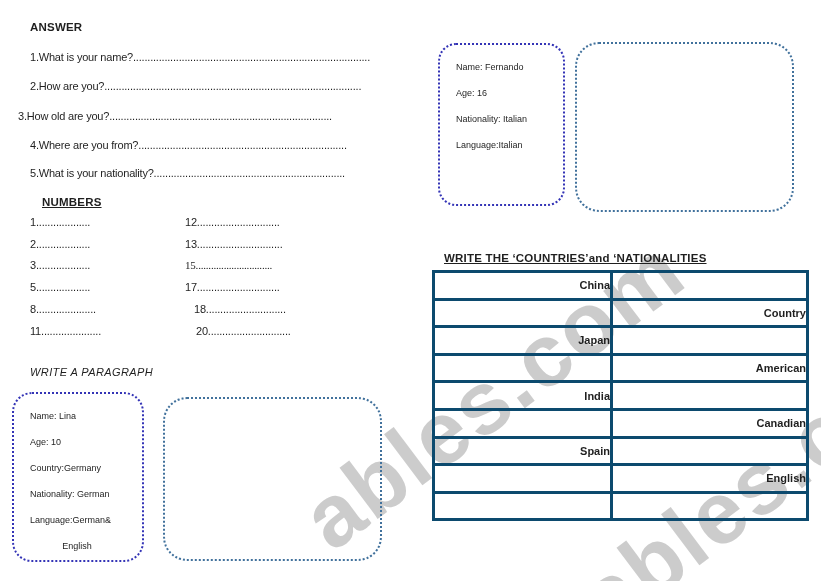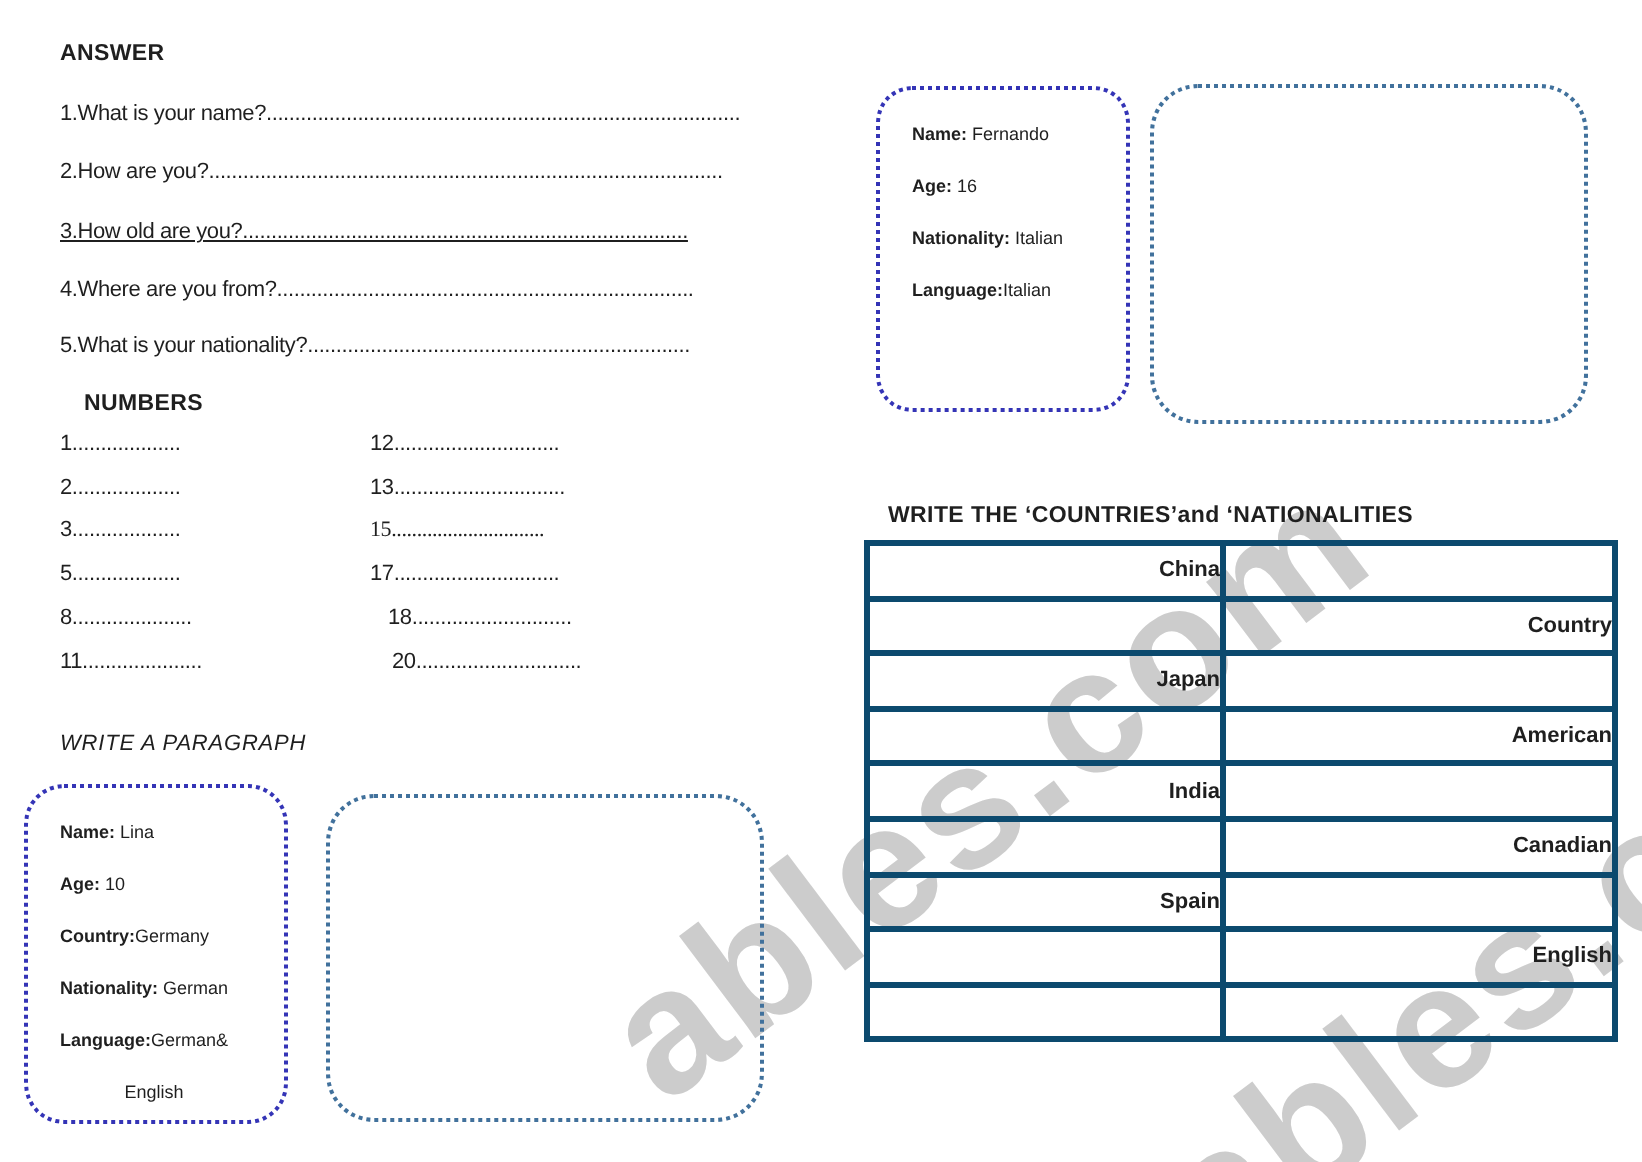--- a/index.html
+++ b/index.html
@@ -6,38 +6,38 @@
   .sheet{
     position:relative;
     width:821px;height:581px;
     background:#ffffff;
     overflow:hidden;
     font-family:"Liberation Sans",sans-serif;
     color:#1f1f1f;
   }
   .abs{position:absolute;}
   .h-bold{font-weight:bold;font-size:11.5px;letter-spacing:.2px;}
-  .h-underline{padding-left:12px;}
+  .h-underline{text-decoration:underline;padding-left:12px;}
   .q-line{font-size:11px;white-space:nowrap;letter-spacing:-0.2px;}
   .num-item{font-size:11px;white-space:nowrap;letter-spacing:-0.2px;}
   .para-heading{font-size:11px;font-weight:400;letter-spacing:.4px;font-style:italic;}
   .card{
     border:2px dotted #3434b6;
     border-radius:20px;
     background:transparent;
     box-sizing:border-box;
   }
   .card-light{
     border:2px dotted #41719c;
     border-radius:24px;
     background:transparent;
     box-sizing:border-box;
   }
   .card-line{font-size:9px;white-space:pre;line-height:26px;}
-  .card-label{font-weight:bold;}
+  .card-label{font-weight:normal;}
   .card-cont{text-align:center;}
   .ctable{
     border-collapse:collapse;
     table-layout:fixed;
     width:368px;
   }
   .ctable td{
     border:3px solid #0c4a6e;
     height:24.6px;
     text-align:right;
@@ -68,21 +68,21 @@
 
 <div class="sheet">
 
   <div class="abs watermark" style="left:345px;top:468px;">ables.com</div>
   <div class="abs watermark" style="left:622px;top:548px;">ables.com</div>
 
   <div class="abs fg h-bold" style="left:30px;top:21px;">ANSWER</div>
 
   <div class="abs fg q-line" style="left:30px;top:51px;">1.What is your name?...................................................................................</div>
   <div class="abs fg q-line" style="left:30px;top:80px;">2.How are you?..........................................................................................</div>
-  <div class="abs fg q-line" style="left:30px;top:110px;text-decoration:underline;">3.How old are you?..............................................................................</div>
+  <div class="abs fg q-line" style="left:18px;top:110px;">3.How old are you?..............................................................................</div>
   <div class="abs fg q-line" style="left:30px;top:139px;">4.Where are you from?.........................................................................</div>
   <div class="abs fg q-line" style="left:30px;top:167px;">5.What is your nationality?...................................................................</div>
 
   <div class="abs fg h-bold h-underline" style="left:30px;top:196px;">NUMBERS</div>
 
   <div class="abs fg num-item" style="left:30px;top:216px;">1...................</div>
   <div class="abs fg num-item" style="left:30px;top:238px;">2...................</div>
   <div class="abs fg num-item" style="left:30px;top:259px;">3...................</div>
   <div class="abs fg num-item" style="left:30px;top:281px;">5...................</div>
   <div class="abs fg num-item" style="left:30px;top:303px;">8.....................</div>

